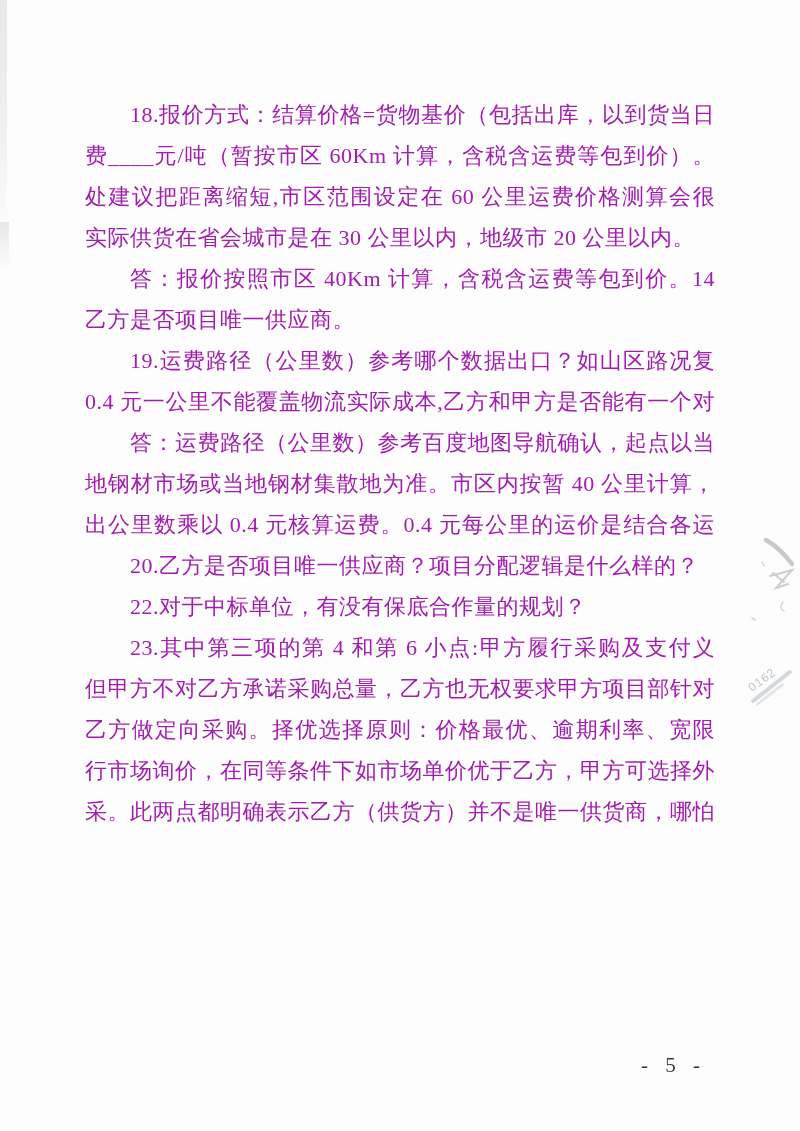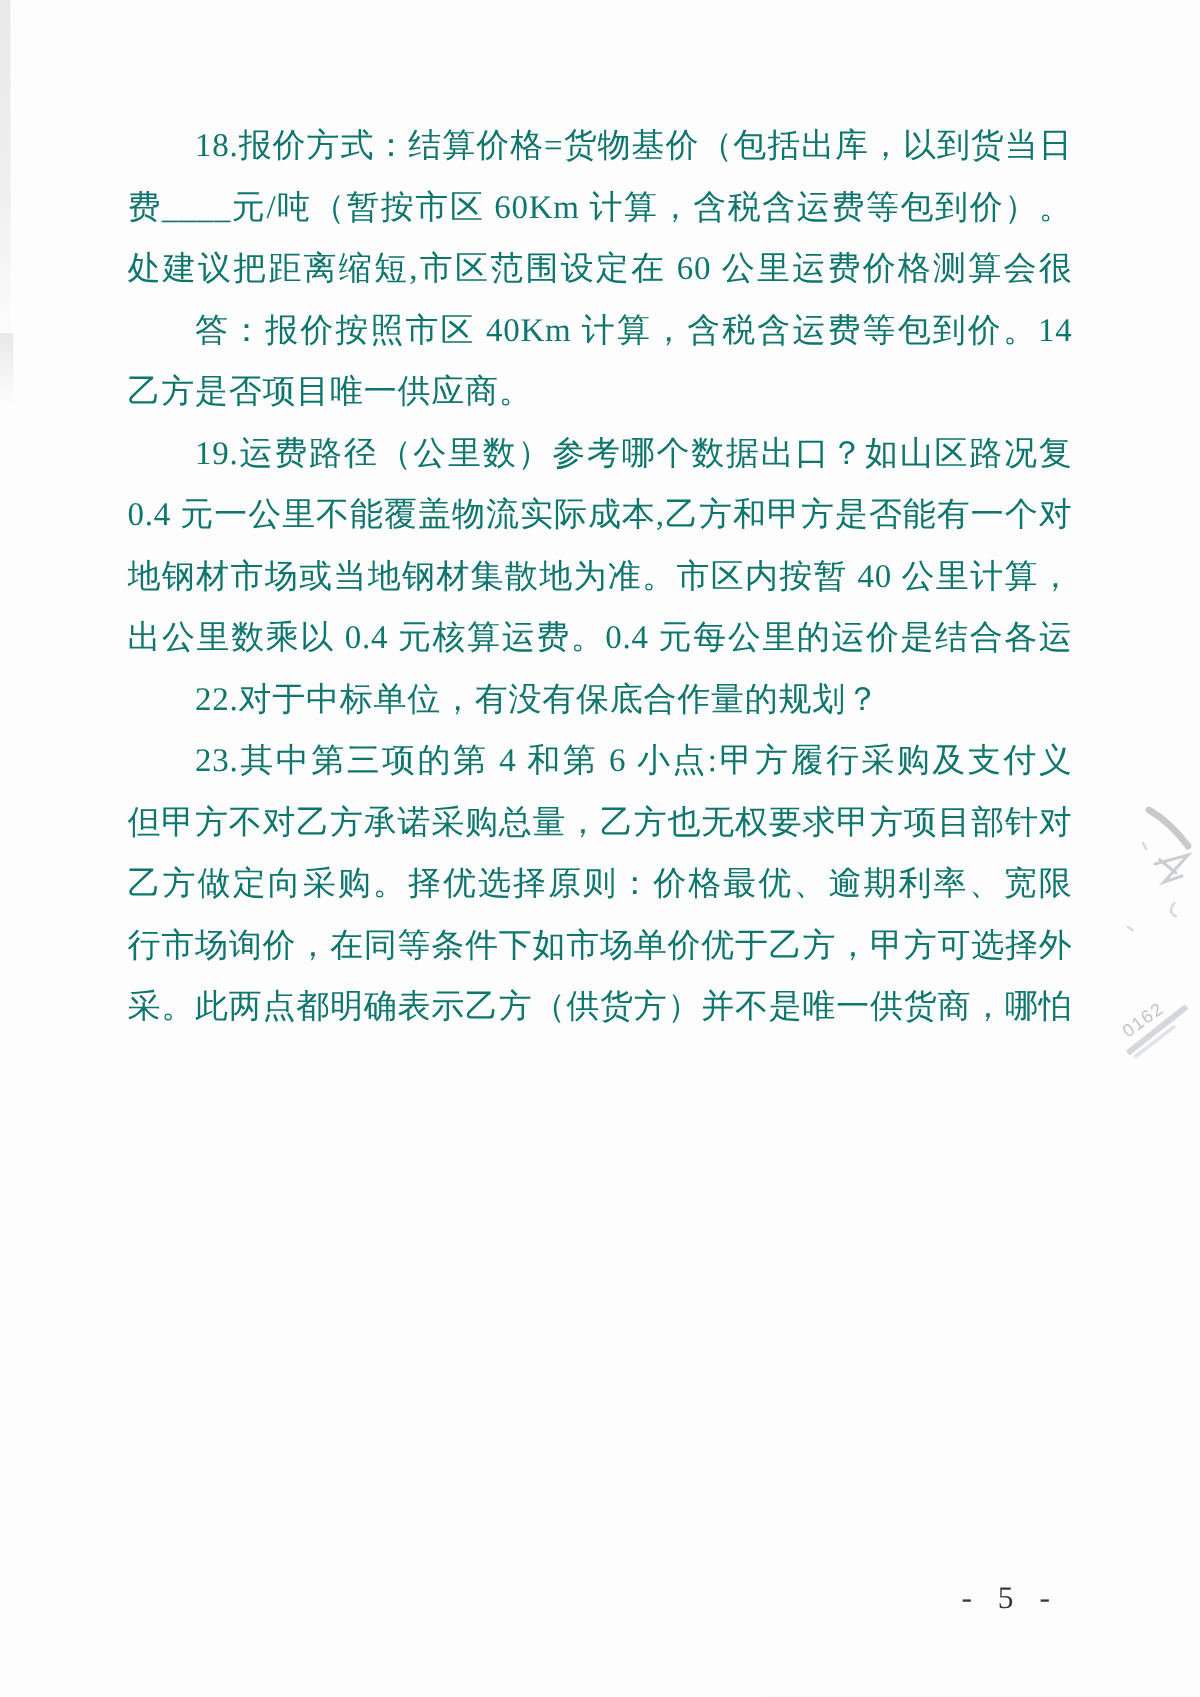--- a/index.html
+++ b/index.html
@@ -20,23 +20,23 @@
     position: absolute; left: 0; top: 0;
     width: 7px; height: 230px;
     background: linear-gradient(to bottom, #e9e9e9 0%, #efefef 55%, rgba(239,239,239,0) 100%);
   }
   .edge-artifact-notch {
     position: absolute; left: 0; top: 222px;
     width: 9px; height: 48px;
     background: linear-gradient(to bottom, rgba(230,230,230,.9), rgba(240,240,240,0));
   }
   .textblock {
-    position: absolute; left: 85px; top: 76px;
+    position: absolute; left: 85px; top: 94px;
     width: 630px;
-    color: #0f766e;
+    color: #a21caf;
   }
   .line {
     font-size: 22px;
     line-height: 41px;
     height: 41px;
     overflow: hidden;
     letter-spacing: 0.5px;
     text-align: left;
   }
   .indent { text-indent: 45px; }
@@ -67,26 +67,29 @@
 
 <div class="page">
 
   <div class="edge-artifact"></div>
   <div class="edge-artifact-notch"></div>
 
   <main class="textblock">
     <div class="line indent just">18.报价方式：结算价格=货物基价（包括出库，以到货当日</div>
     <div class="line just">费____元/吨（暂按市区 60Km 计算，含税含运费等包到价）。此</div>
     <div class="line just">处建议把距离缩短,市区范围设定在 60 公里运费价格测算会很高，</div>
+    <div class="line">实际供货在省会城市是在 30 公里以内，地级市 20 公里以内。</div>
     <div class="line indent just">答：报价按照市区 40Km 计算，含税含运费等包到价。14 个市</div>
     <div class="line">乙方是否项目唯一供应商。</div>
     <div class="line indent just">19.运费路径（公里数）参考哪个数据出口？如山区路况复杂，</div>
     <div class="line just">0.4 元一公里不能覆盖物流实际成本,乙方和甲方是否能有一个对</div>
+    <div class="line indent just">答：运费路径（公里数）参考百度地图导航确认，起点以当</div>
     <div class="line just">地钢材市场或当地钢材集散地为准。市区内按暂 40 公里计算，超</div>
     <div class="line just">出公里数乘以 0.4 元核算运费。0.4 元每公里的运价是结合各运输</div>
+    <div class="line indent">20.乙方是否项目唯一供应商？项目分配逻辑是什么样的？</div>
     <div class="line indent">22.对于中标单位，有没有保底合作量的规划？</div>
     <div class="line indent just">23.其中第三项的第 4 和第 6 小点:甲方履行采购及支付义务，</div>
     <div class="line just">但甲方不对乙方承诺采购总量，乙方也无权要求甲方项目部针对</div>
     <div class="line just">乙方做定向采购。择优选择原则：价格最优、逾期利率、宽限期、</div>
     <div class="line just">行市场询价，在同等条件下如市场单价优于乙方，甲方可选择外</div>
     <div class="line just">采。此两点都明确表示乙方（供货方）并不是唯一供货商，哪怕</div>
   </main>
 
   <div class="pagenum">- 5 -</div>
 

